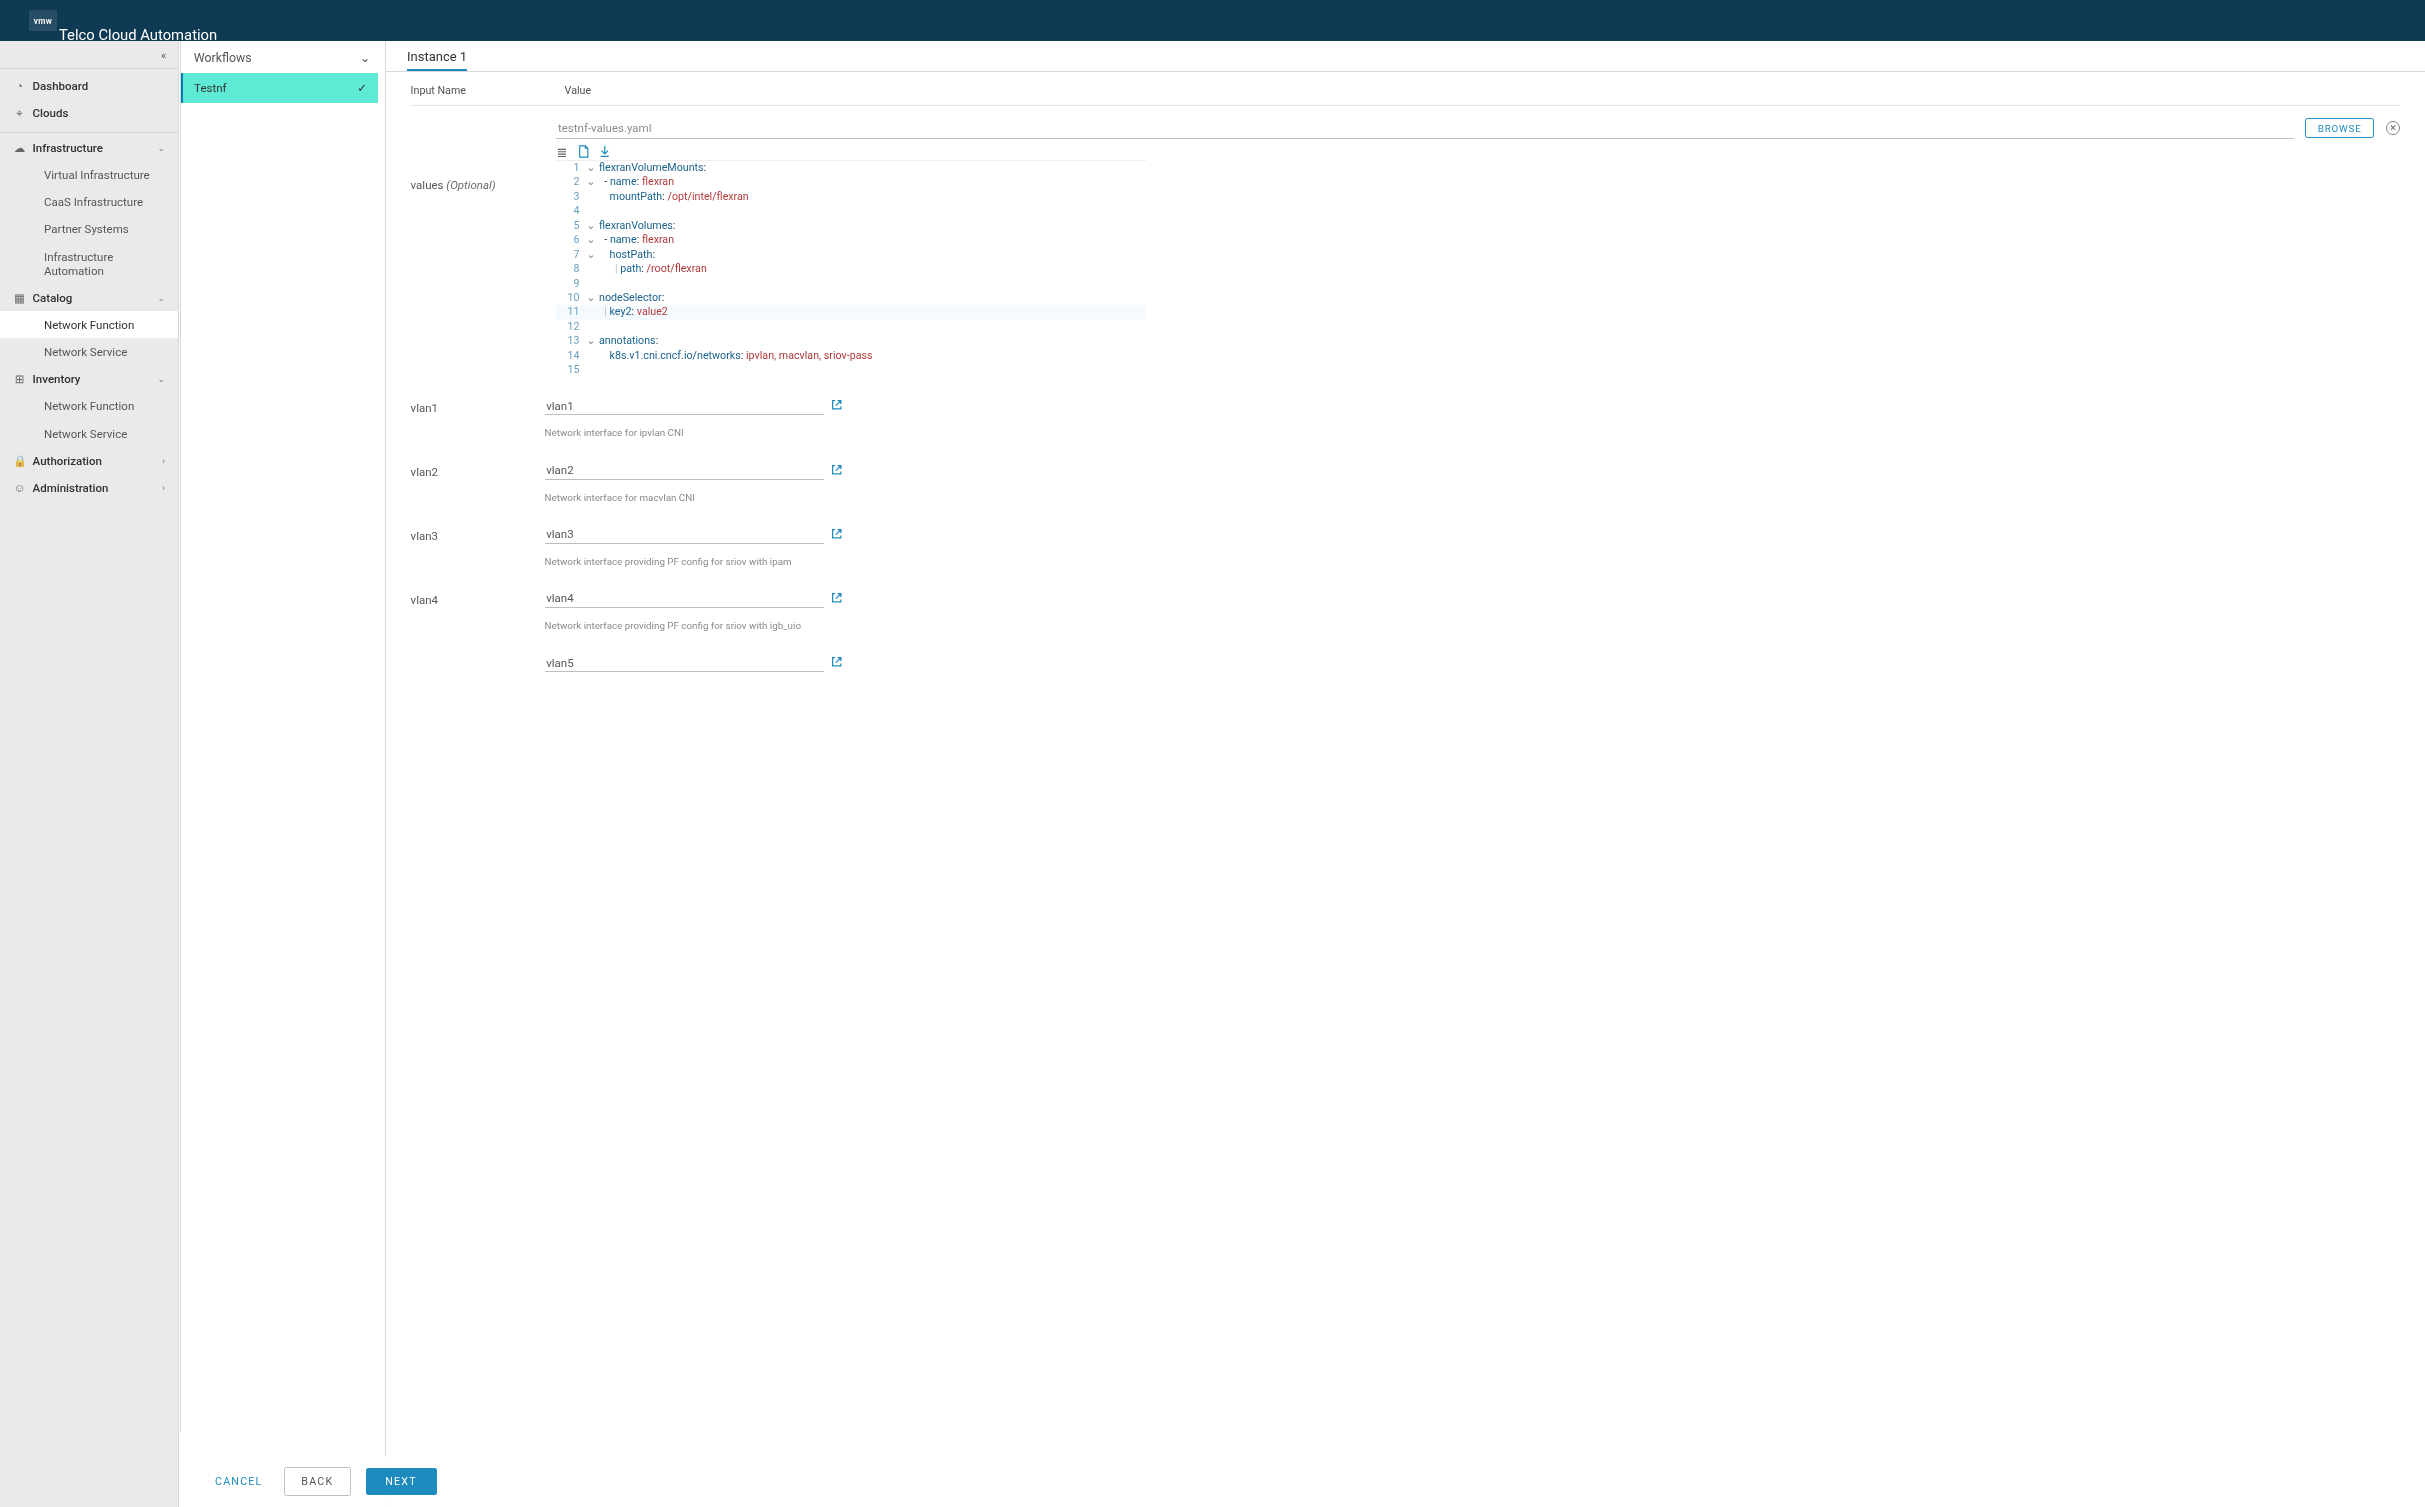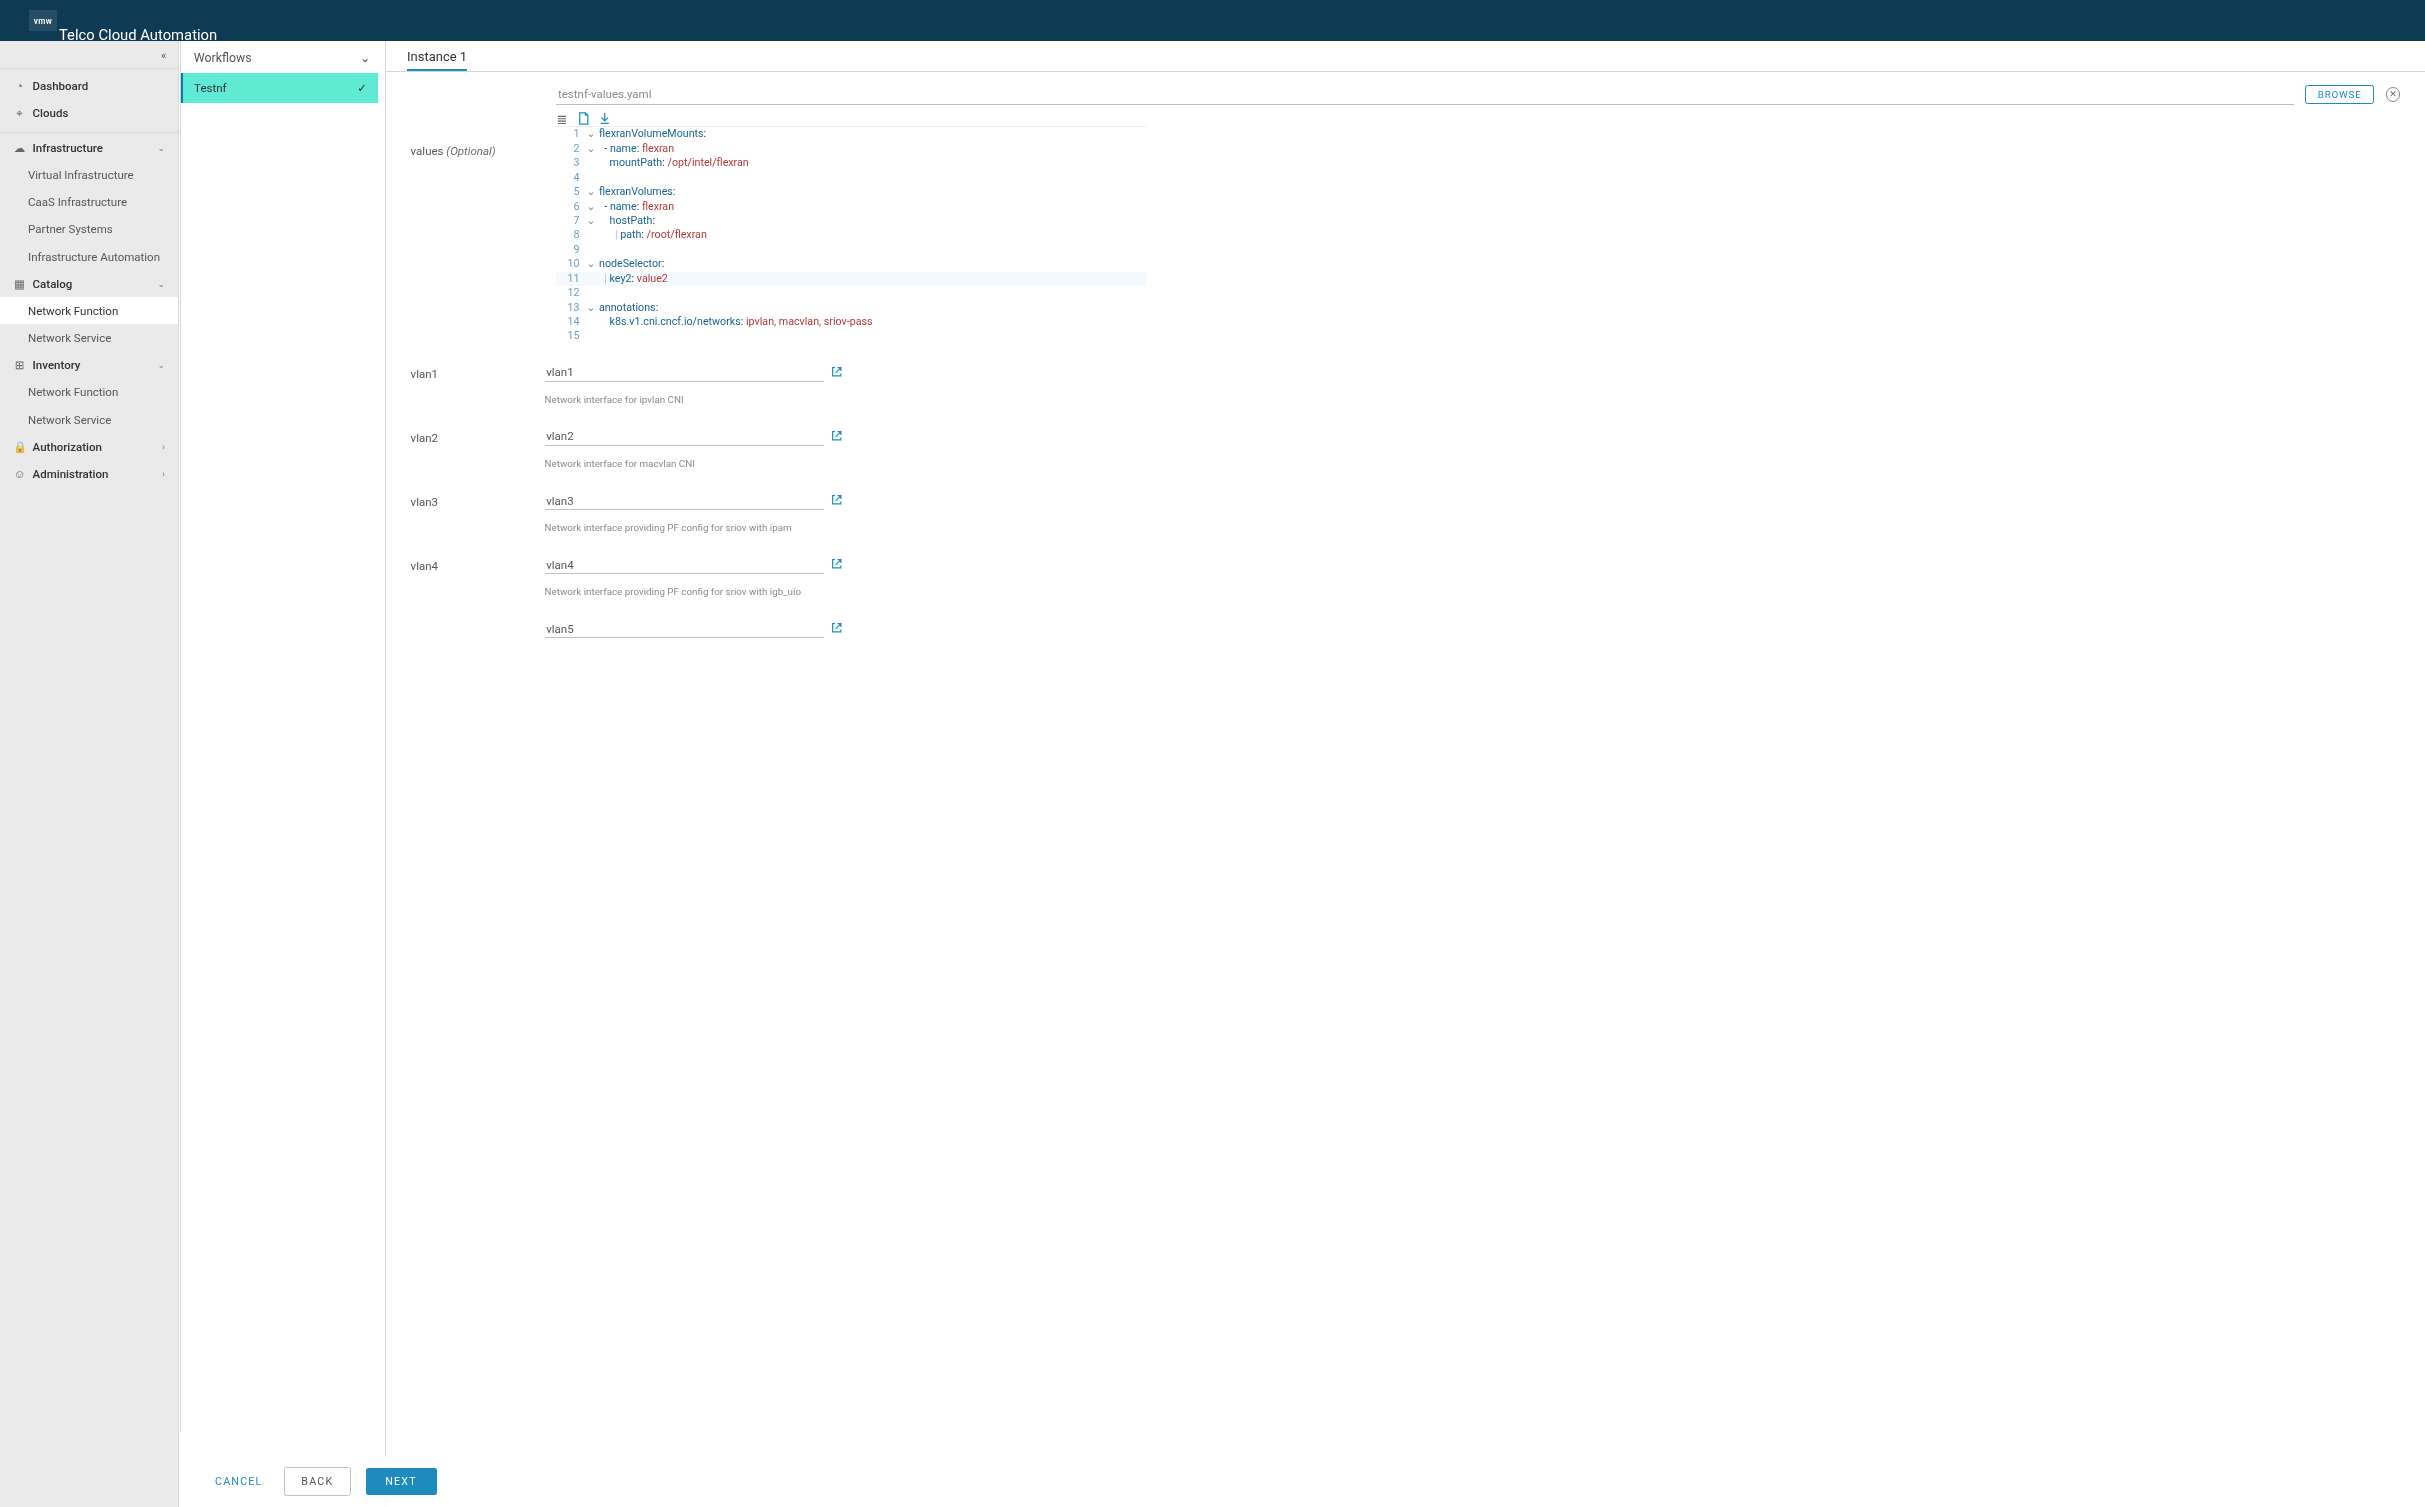--- a/index.html
+++ b/index.html
@@ -41,21 +41,21 @@
   }
   .sb-group { padding: 3.3px 0; }
   .sb-item {
     display:flex; align-items:center;
     padding: 6.6px 13px;
     gap: 6.6px;
     cursor: pointer;
   }
   .sb-item.top-level { font-weight: 500; color:#313131; }
   .sb-item .icon { width:13px; text-align:center; opacity:0.7; }
-  .sb-sub { padding-left: 28px; }
+  .sb-sub { padding-left: 44px; }
   .sb-item.selected { background:#fff; color:#313131; }
   .sb-item .chev { margin-left:auto; font-size:9px; opacity:0.6; }
   .sb-divider { border-top:0.8px solid #d7d7d7; margin: 1.6px 0; }
 
   
   .midpanel {
     width: 207px;
     border-right: 0.8px solid #d7d7d7;
     background:#fff;
     padding-top: 4.9px;
@@ -285,20 +285,24 @@
       <span>Testnf</span>
       <span>✓</span>
     </div>
   </div>
 
   <div class="main">
     <div class="tabs">
       <div class="tab active">Instance 1</div>
     </div>
     <div class="main-scroll">
+      <div class="colrow">
+        <div class="col-name">Input Name</div>
+        <div>Value</div>
+      </div>
 
       <div class="form-row">
         <div class="form-label"></div>
         <div class="form-value">
           <div class="file-row">
             <div class="file-name">testnf-values.yaml</div>
             <button class="btn-outline">BROWSE</button>
             <div class="circle-x">
                 <span>✕</span>
               </div>

